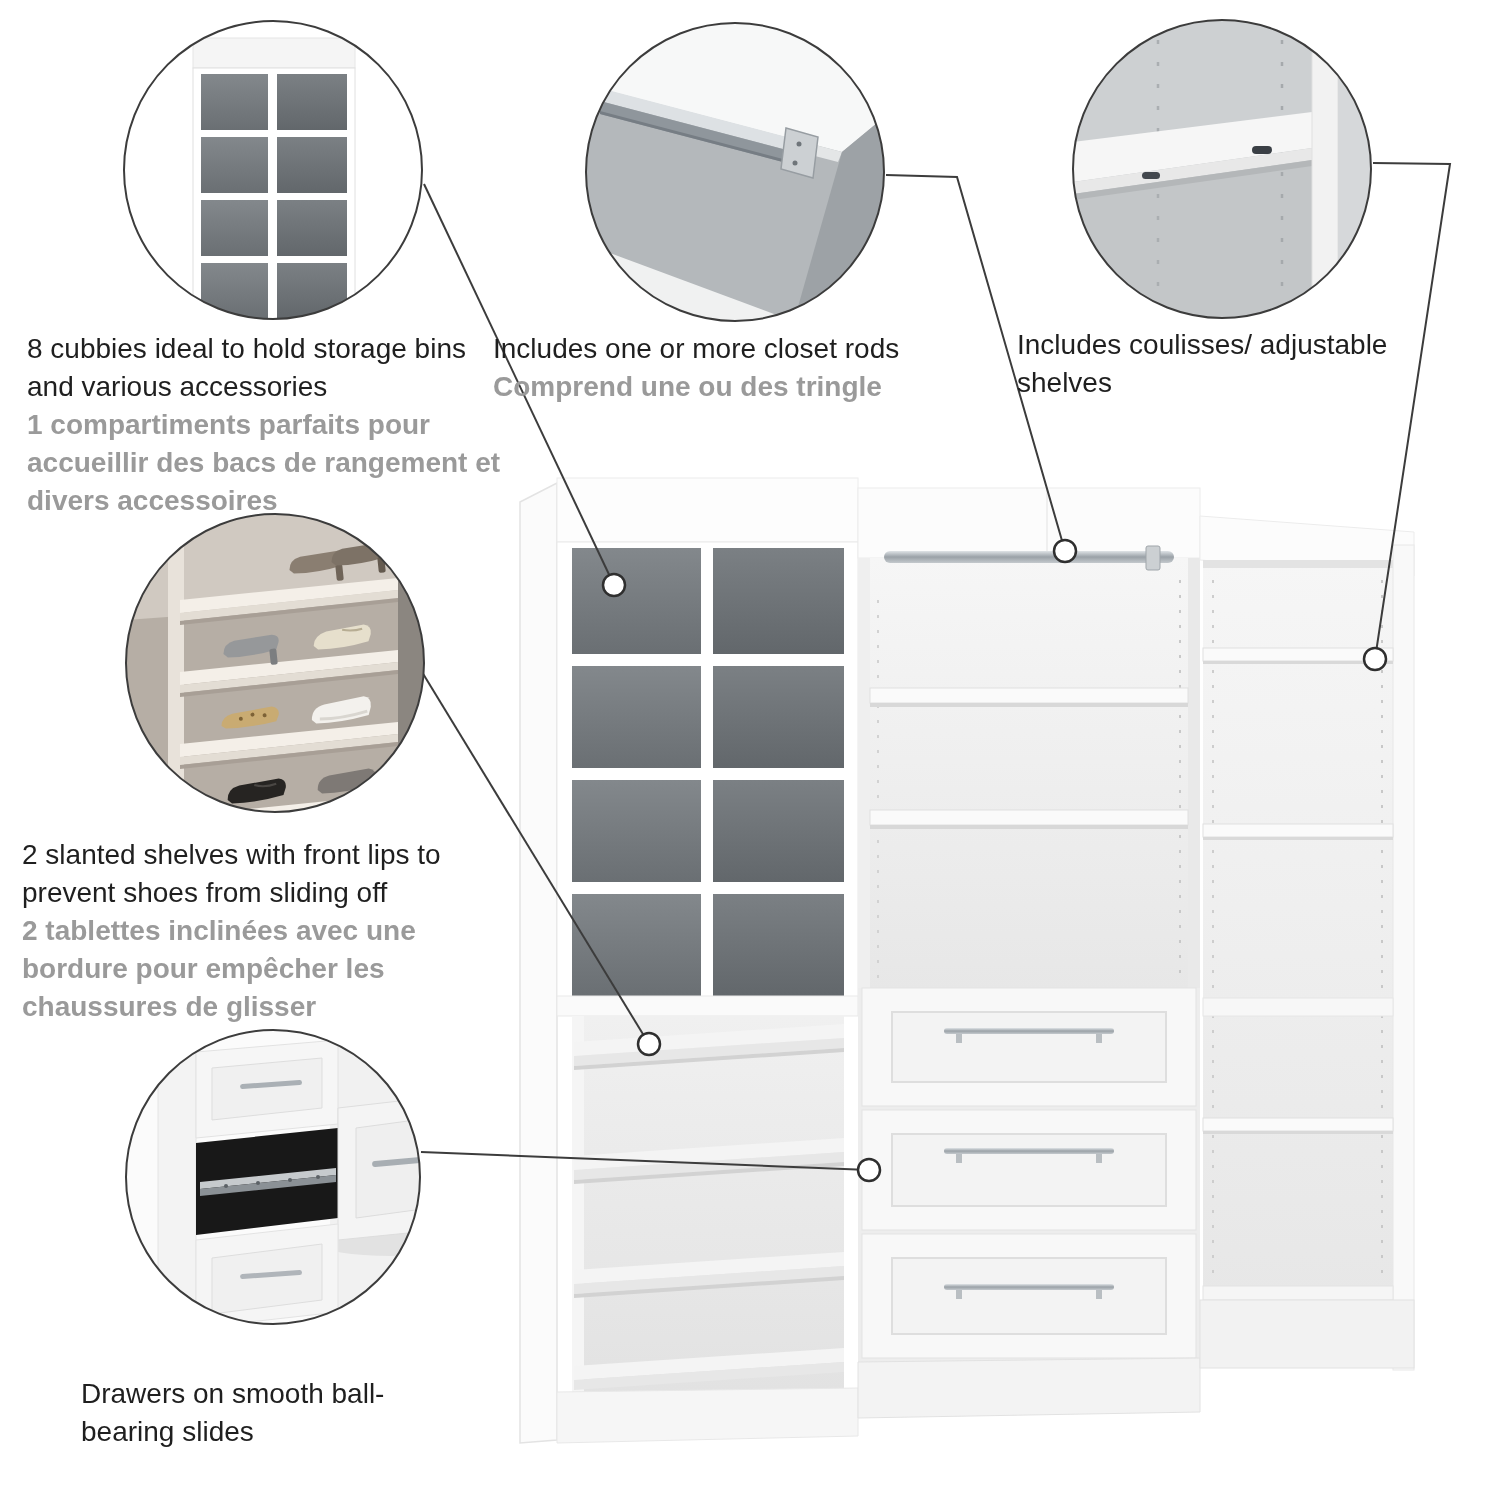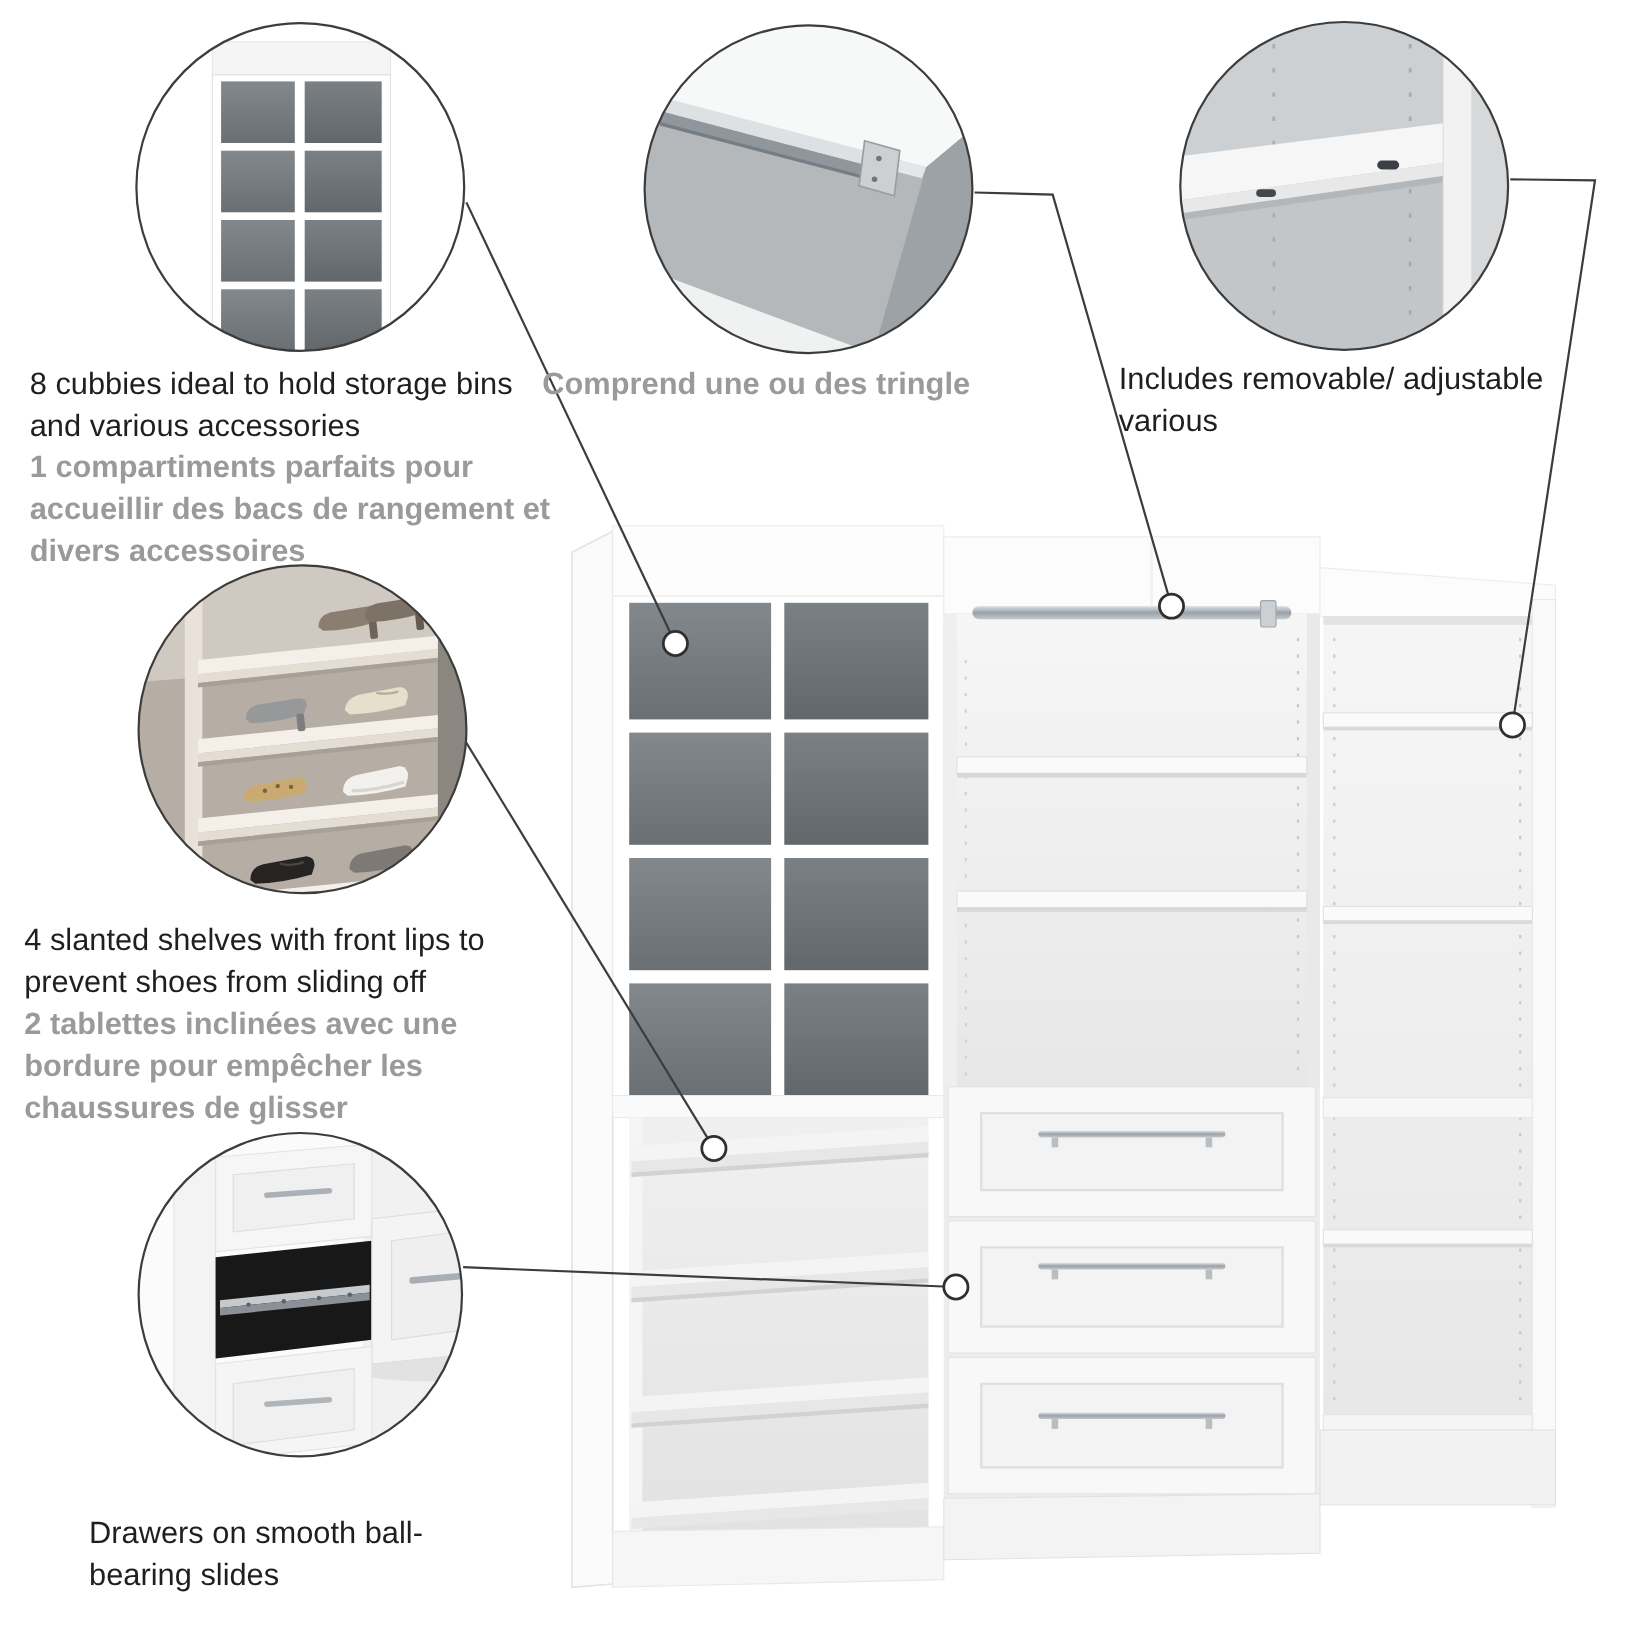--- a/index.html
+++ b/index.html
@@ -352,29 +352,30 @@
     <circle cx="869" cy="1170" r="11"></circle>
   </g>
 </svg>
 
   <div class="callout-text" id="t-cubbies">
     <div class="en">8 cubbies ideal to hold storage bins and various accessories</div>
     <div class="fr">1 compartiments parfaits pour accueillir des bacs de rangement et divers accessoires</div>
   </div>
 
   <div class="callout-text" id="t-rod">
+    <div class="en">Includes one or more closet rods</div>
     <div class="fr">Comprend une ou des tringle</div>
   </div>
 
   <div class="callout-text" id="t-shelves">
-    <div class="en">Includes removable/ adjustable various</div>
+    <div class="en">Includes coulisses/ adjustable shelves</div>
   </div>
 
   <div class="callout-text" id="t-shoes">
-    <div class="en">4 slanted shelves with front lips to prevent shoes from sliding off</div>
+    <div class="en">2 slanted shelves with front lips to prevent shoes from sliding off</div>
     <div class="fr">2 tablettes inclinées avec une bordure pour empêcher les chaussures de glisser</div>
   </div>
 
   <div class="callout-text" id="t-drawers">
     <div class="en">Drawers on smooth ball-bearing slides</div>
   </div>
 
 </div>
 
 </body></html>

